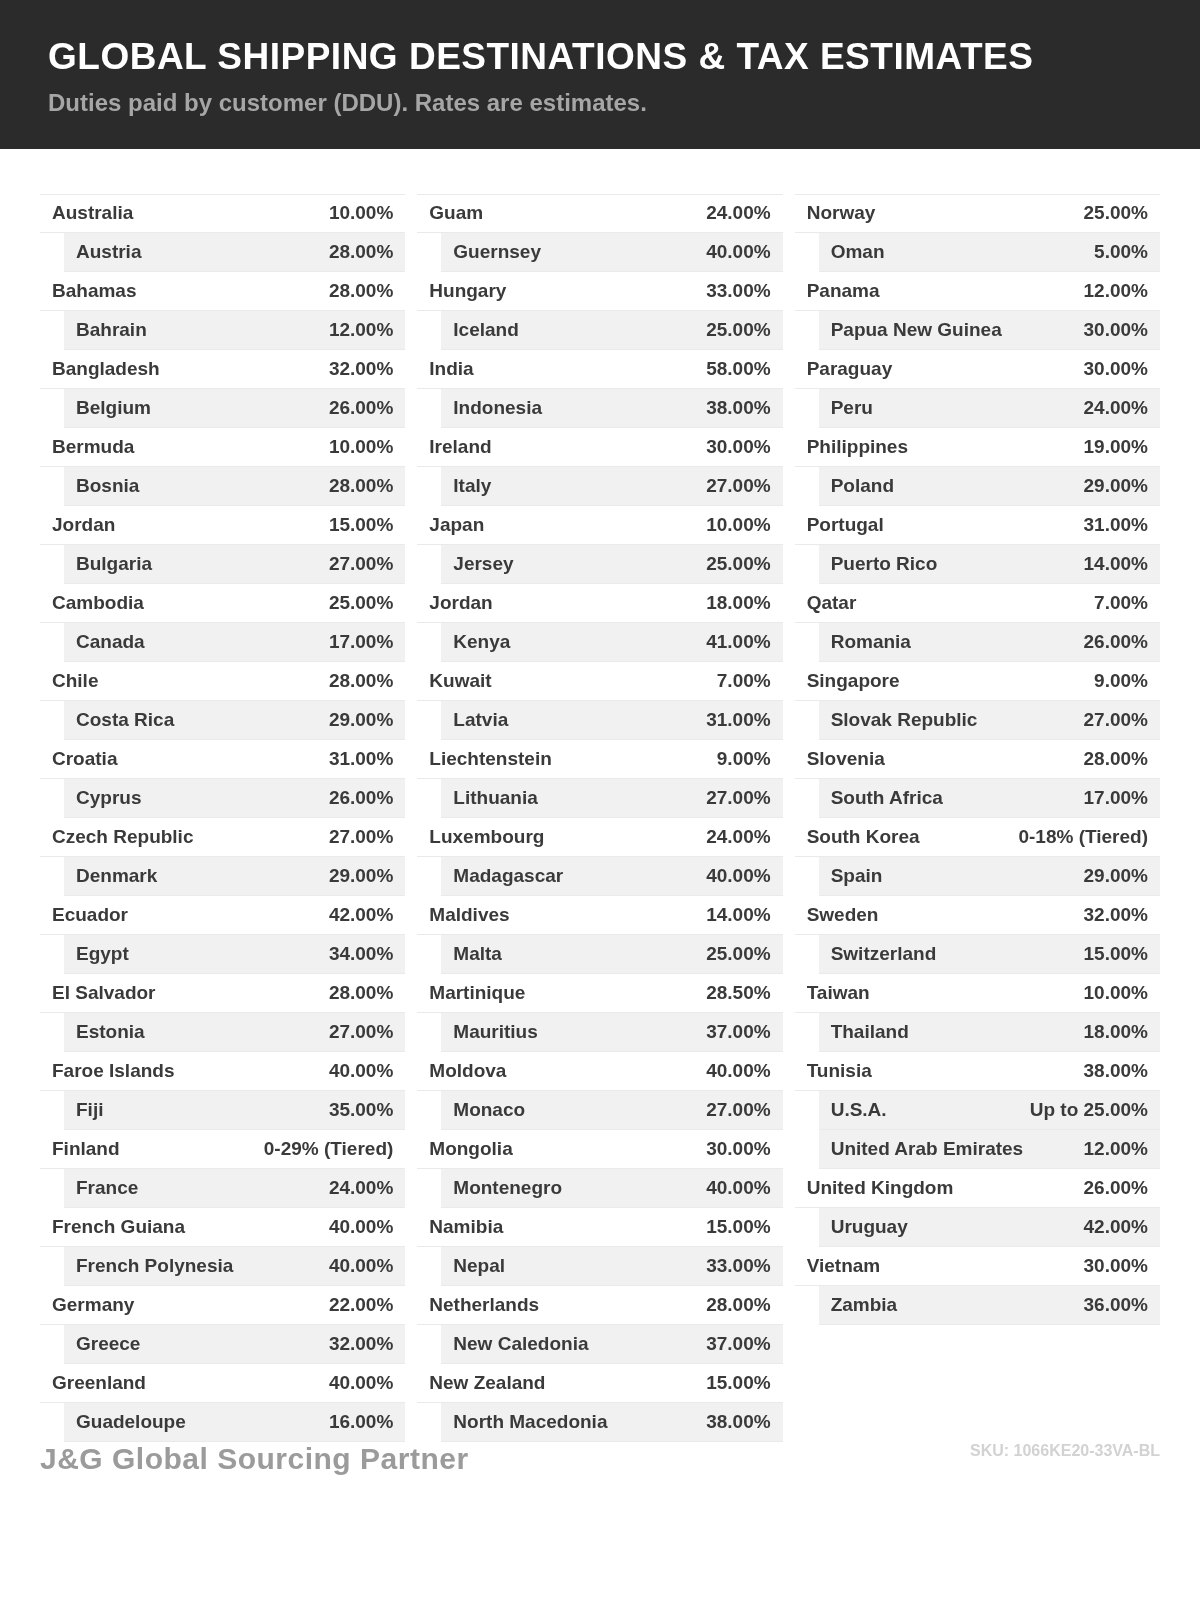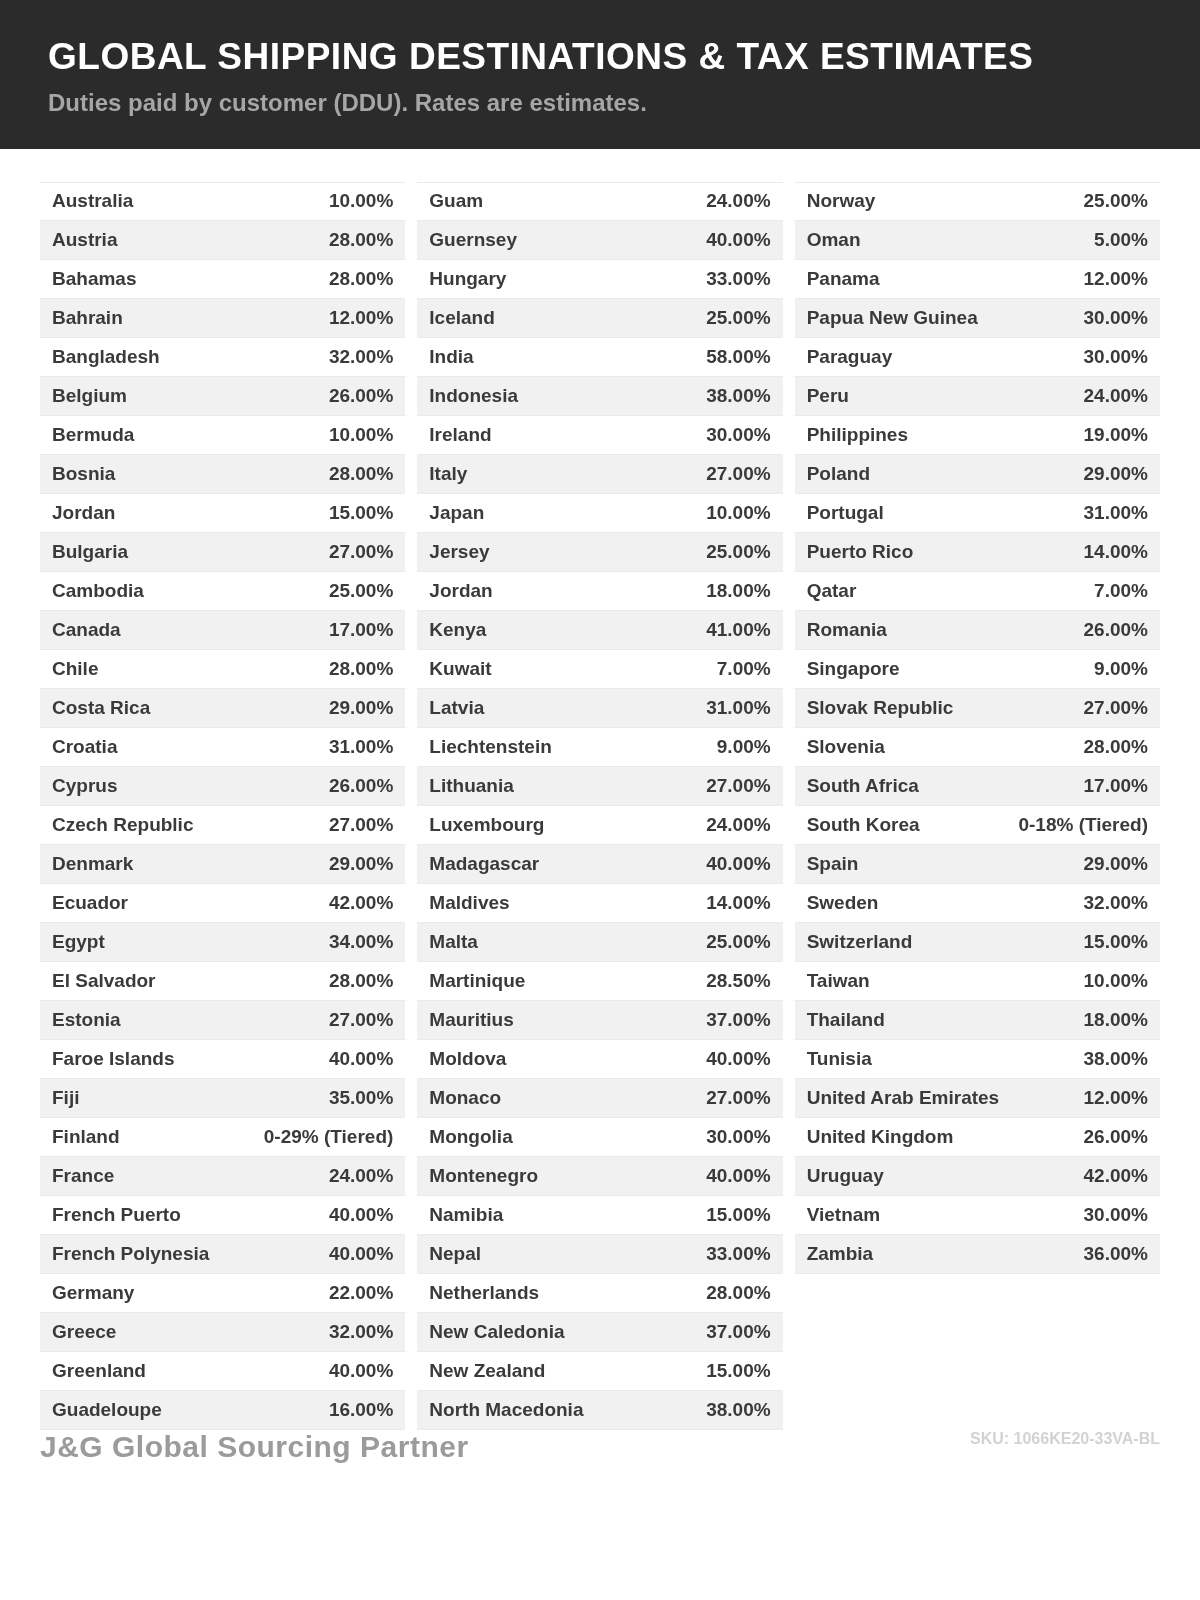--- a/index.html
+++ b/index.html
@@ -55,22 +55,22 @@
     display: flex;
     align-items: center;
     justify-content: space-between;
     padding: 0 12px;
     background: #ffffff;
     border-bottom: 1px solid #eaeaea;
     font-size: 19px;
     font-weight: 700;
     color: #3a3a3a;
   }
-  .row:first-of-type { border-top: 1px solid #eaeaea; }
-  .row.alt { background: var(--row-alt, #f1f1f1); }
+  .row:first-of-type { border-top: 1px solid #eaeaea; margin-top: 12px; }
+  .row.alt { background: var(--row-alt, #f1f1f1); margin-left: 24px; }
   .row .country { white-space: nowrap; }
   .row .rate { white-space: nowrap; text-align: right; }
   
   .footer {
     display: flex;
     justify-content: space-between;
     padding: 0 40px 16px 40px;
   }
   .brand {
     font-size: 30px;
@@ -226,21 +226,21 @@
           <span class="country">Finland</span>
           <span class="rate">0-29% (Tiered)</span>
         </div>
 
         <div class="row alt">
           <span class="country">France</span>
           <span class="rate">24.00%</span>
         </div>
 
         <div class="row">
-          <span class="country">French Puerto</span>
+          <span class="country">French Guiana</span>
           <span class="rate">40.00%</span>
         </div>
 
         <div class="row alt">
           <span class="country">French Polynesia</span>
           <span class="rate">40.00%</span>
         </div>
 
         <div class="row">
           <span class="country">Germany</span>
@@ -536,20 +536,24 @@
         <div class="row alt">
           <span class="country">Thailand</span>
           <span class="rate">18.00%</span>
         </div>
 
         <div class="row">
           <span class="country">Tunisia</span>
           <span class="rate">38.00%</span>
         </div>
 
+        <div class="row alt">
+          <span class="country">U.S.A.</span>
+          <span class="rate">Up to 25.00%</span>
+        </div>
 
 
         <div class="row alt">
           <span class="country">United Arab Emirates</span>
           <span class="rate">12.00%</span>
         </div>
 
         <div class="row">
           <span class="country">United Kingdom</span>
           <span class="rate">26.00%</span>

